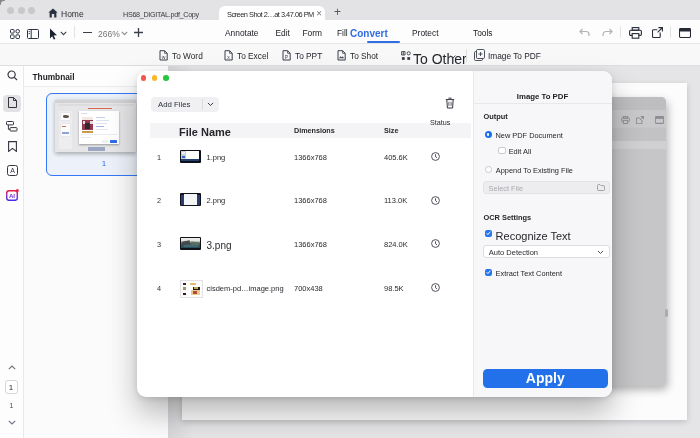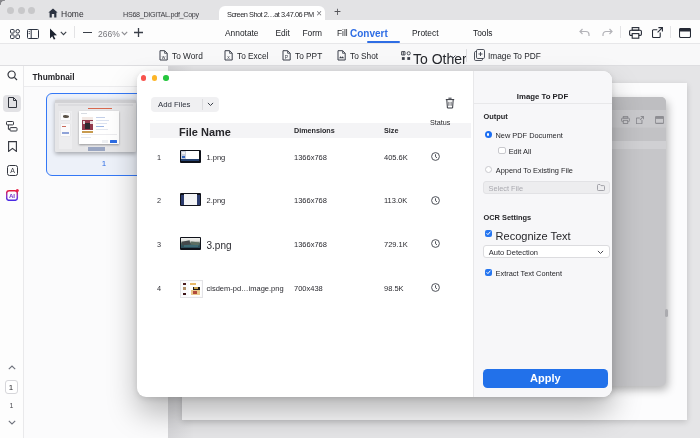--- a/index.html
+++ b/index.html
@@ -291,21 +291,21 @@
 
   <div class="abs" style="left:20px;top:168.5px;font-size:7.3px;color:#33333a;">3</div>
   <div class="abs" style="left:42.5px;top:165.5px;width:21.5px;height:13px;background:#10121a;border-radius:1px;">
     <div class="abs" style="left:1.5px;top:1.5px;width:18.5px;height:10px;background:linear-gradient(180deg,#f2f2f0 0%,#dfe0dc 30%,#56635c 52%,#32565e 75%,#2a4858 100%);"></div>
     <div class="abs" style="left:2.5px;top:4px;width:8px;height:3.5px;background:#45494c;transform:rotate(-10deg);"></div>
     <div class="abs" style="left:11px;top:5.5px;width:8px;height:2.6px;background:#5c6e62;transform:rotate(6deg);"></div>
     <div class="abs" style="left:4px;top:8.5px;width:14px;height:2px;background:#3e6a74;"></div>
   </div>
   <div class="abs" style="left:69.5px;top:168.5px;font-size:10px;color:#2a2a30;">3.png</div>
   <div class="abs" style="left:157px;top:168.5px;font-size:7.5px;color:#2a2a30;">1366x768</div>
-  <div class="abs" style="left:247px;top:168.5px;font-size:7.5px;color:#2a2a30;">729.1K</div>
+  <div class="abs" style="left:247px;top:168.5px;font-size:7.5px;color:#2a2a30;">824.0K</div>
   <svg class="abs" style="left:294px;top:168px;" width="9" height="9" viewBox="0 0 9 9">
     <circle cx="4.5" cy="4.5" r="3.9" fill="none" stroke="#3c3f48" stroke-width="0.9"></circle>
     <path d="M4.5 2.3 V4.7 L6 5.8" fill="none" stroke="#3c3f48" stroke-width="0.9"></path>
   </svg>
 
   <div class="abs" style="left:20px;top:212.5px;font-size:7.3px;color:#33333a;">4</div>
   <div class="abs" style="left:42.5px;top:208.5px;width:21px;height:16.5px;background:#fbfbfc;border:0.5px solid #e3e3e6;">
     <div class="abs" style="left:2px;top:2px;width:3px;height:2.4px;background:#4c1d20;"></div>
     <div class="abs" style="left:2px;top:6.8px;width:3px;height:2.6px;background:#b0906a;"></div>
     <div class="abs" style="left:2px;top:12px;width:3px;height:2.4px;background:#3c1518;"></div>
@@ -348,14 +348,14 @@
   <div class="abs" style="left:346.3px;top:173.5px;width:126.8px;height:13.5px;background:#ffffff;border:1px solid #dcdcdf;border-radius:3px;box-sizing:border-box;"></div>
   <div class="abs" style="left:351.8px;top:176.5px;font-size:7.5px;color:#2a2a30;">Auto Detection</div>
   <svg class="abs" style="left:459.8px;top:178.5px;" width="7" height="5" viewBox="0 0 7 5">
     <path d="M0.9 0.9 L3.5 3.5 L6.1 0.9" fill="none" stroke="#4a4a52" stroke-width="1"></path>
   </svg>
   <div class="abs" style="left:348px;top:197.8px;width:7.4px;height:7.4px;border-radius:2px;background:#2676f0;"></div>
   <svg class="abs" style="left:349.2px;top:199.3px;" width="5" height="4.5" viewBox="0 0 5 4.5">
     <path d="M0.6 2.2 L1.9 3.6 L4.4 0.7" fill="none" stroke="#ffffff" stroke-width="1"></path>
   </svg>
   <div class="abs" style="left:358.6px;top:197.8px;font-size:7.4px;color:#26262a;">Extract Text Content</div>
-  <div class="abs" style="left:345.6px;top:297.8px;width:125.4px;height:19.3px;background:#2271ea;border-radius:4.5px;text-align:center;font-size:11px;font-weight:bold;color:#ffffff;line-height:19.3px;">Apply</div>
+  <div class="abs" style="left:345.6px;top:297.8px;width:125.4px;height:19.3px;background:#2271ea;border-radius:4.5px;text-align:center;font-size:14px;font-weight:bold;color:#ffffff;line-height:19.3px;">Apply</div>
 </div>
 
 </body></html>

